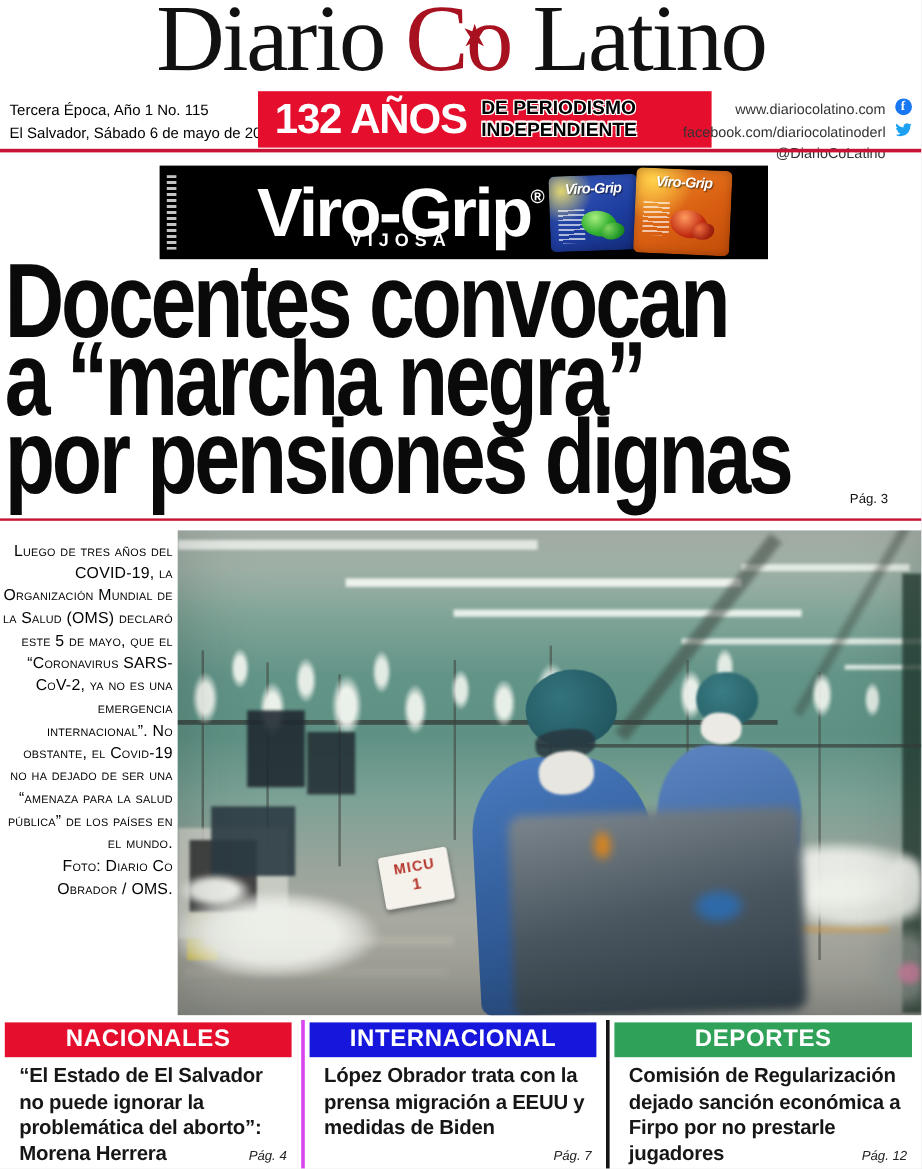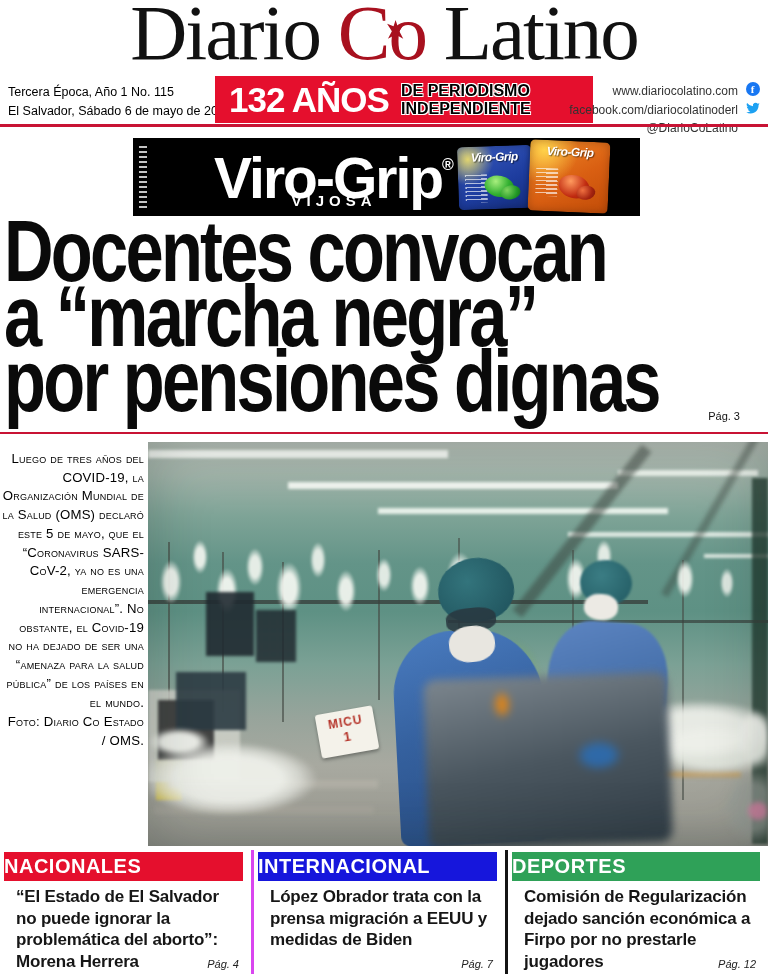--- a/index.html
+++ b/index.html
@@ -182,21 +182,21 @@
     background-size:16px 26px,46px 30px,244px 170px;}
   .ph-vignette{left:0;top:0;width:620px;height:404px;z-index:9;box-shadow:inset 0 0 60px rgba(20,30,28,.25);}
 
   
   .sections{position:absolute;left:0;top:850px;width:768px;height:124px;display:flex;}
   .section-col{position:relative;height:124px;}
   .section-col.c1{width:251px;}
   .section-col.c2{width:251px;border-left:3px solid #d946ef;}
   .section-col.c3{width:260px;border-left:3px solid #141414;}
   .section-banner{height:29px;margin:2px 8px 4px 4px;color:#fff;font-weight:bold;font-size:20px;
-    text-align:left;line-height:29px;letter-spacing:.5px;}
+    text-align:center;line-height:29px;letter-spacing:.5px;}
   .section-headline{padding:1px 8px 0 16px;font-weight:bold;font-size:17px;line-height:1.27;
     color:#161616;letter-spacing:-.2px;}
   .section-page{position:absolute;right:12px;bottom:4px;font-style:italic;font-size:11px;color:#222;}
 </style>
 </head>
 <body>
 
 <div class="page">
 
   <div class="masthead-title"><span>Diario </span><span class="title-accent"><span style="color: rgb(168, 17, 31);">Co</span><span class="phoenix" style="background: rgb(168, 17, 31);"></span></span><span> Latino</span></div>
@@ -250,21 +250,21 @@
     <div class="headline-line">Docentes convocan</div>
     <div class="headline-line">a “marcha negra”</div>
     <div class="headline-line">por pensiones dignas</div>
   </div>
   <div class="headline-page">Pág. 3</div>
 
   <div class="rule rule-mid" style="background: rgb(200, 19, 52);"></div>
 
   <div class="story-col">
     <div>Luego de tres años del COVID-19, la Organización Mundial de la Salud (OMS) declaró este 5 de mayo, que el “Coronavirus SARS-CoV-2, ya no es una emergencia internacional”. No obstante, el Covid-19 no ha dejado de ser una “amenaza para la salud pública” de los países en el mundo.</div>
-    <div class="story-credit">Foto: Diario Co Estado / OMS.</div>
+    <div class="story-credit">Foto: Diario Co Obrador / OMS.</div>
   </div>
 
   <div class="photo">
     <div class="ph-lights"></div>
     <div class="ph-beam1"></div>
     <div class="ph-beam2"></div>
     <div class="ph-rightwall"></div>
     <div class="ph-poles"></div>
     <div class="ph-bags"></div>
     <div class="ph-monitors"></div>

